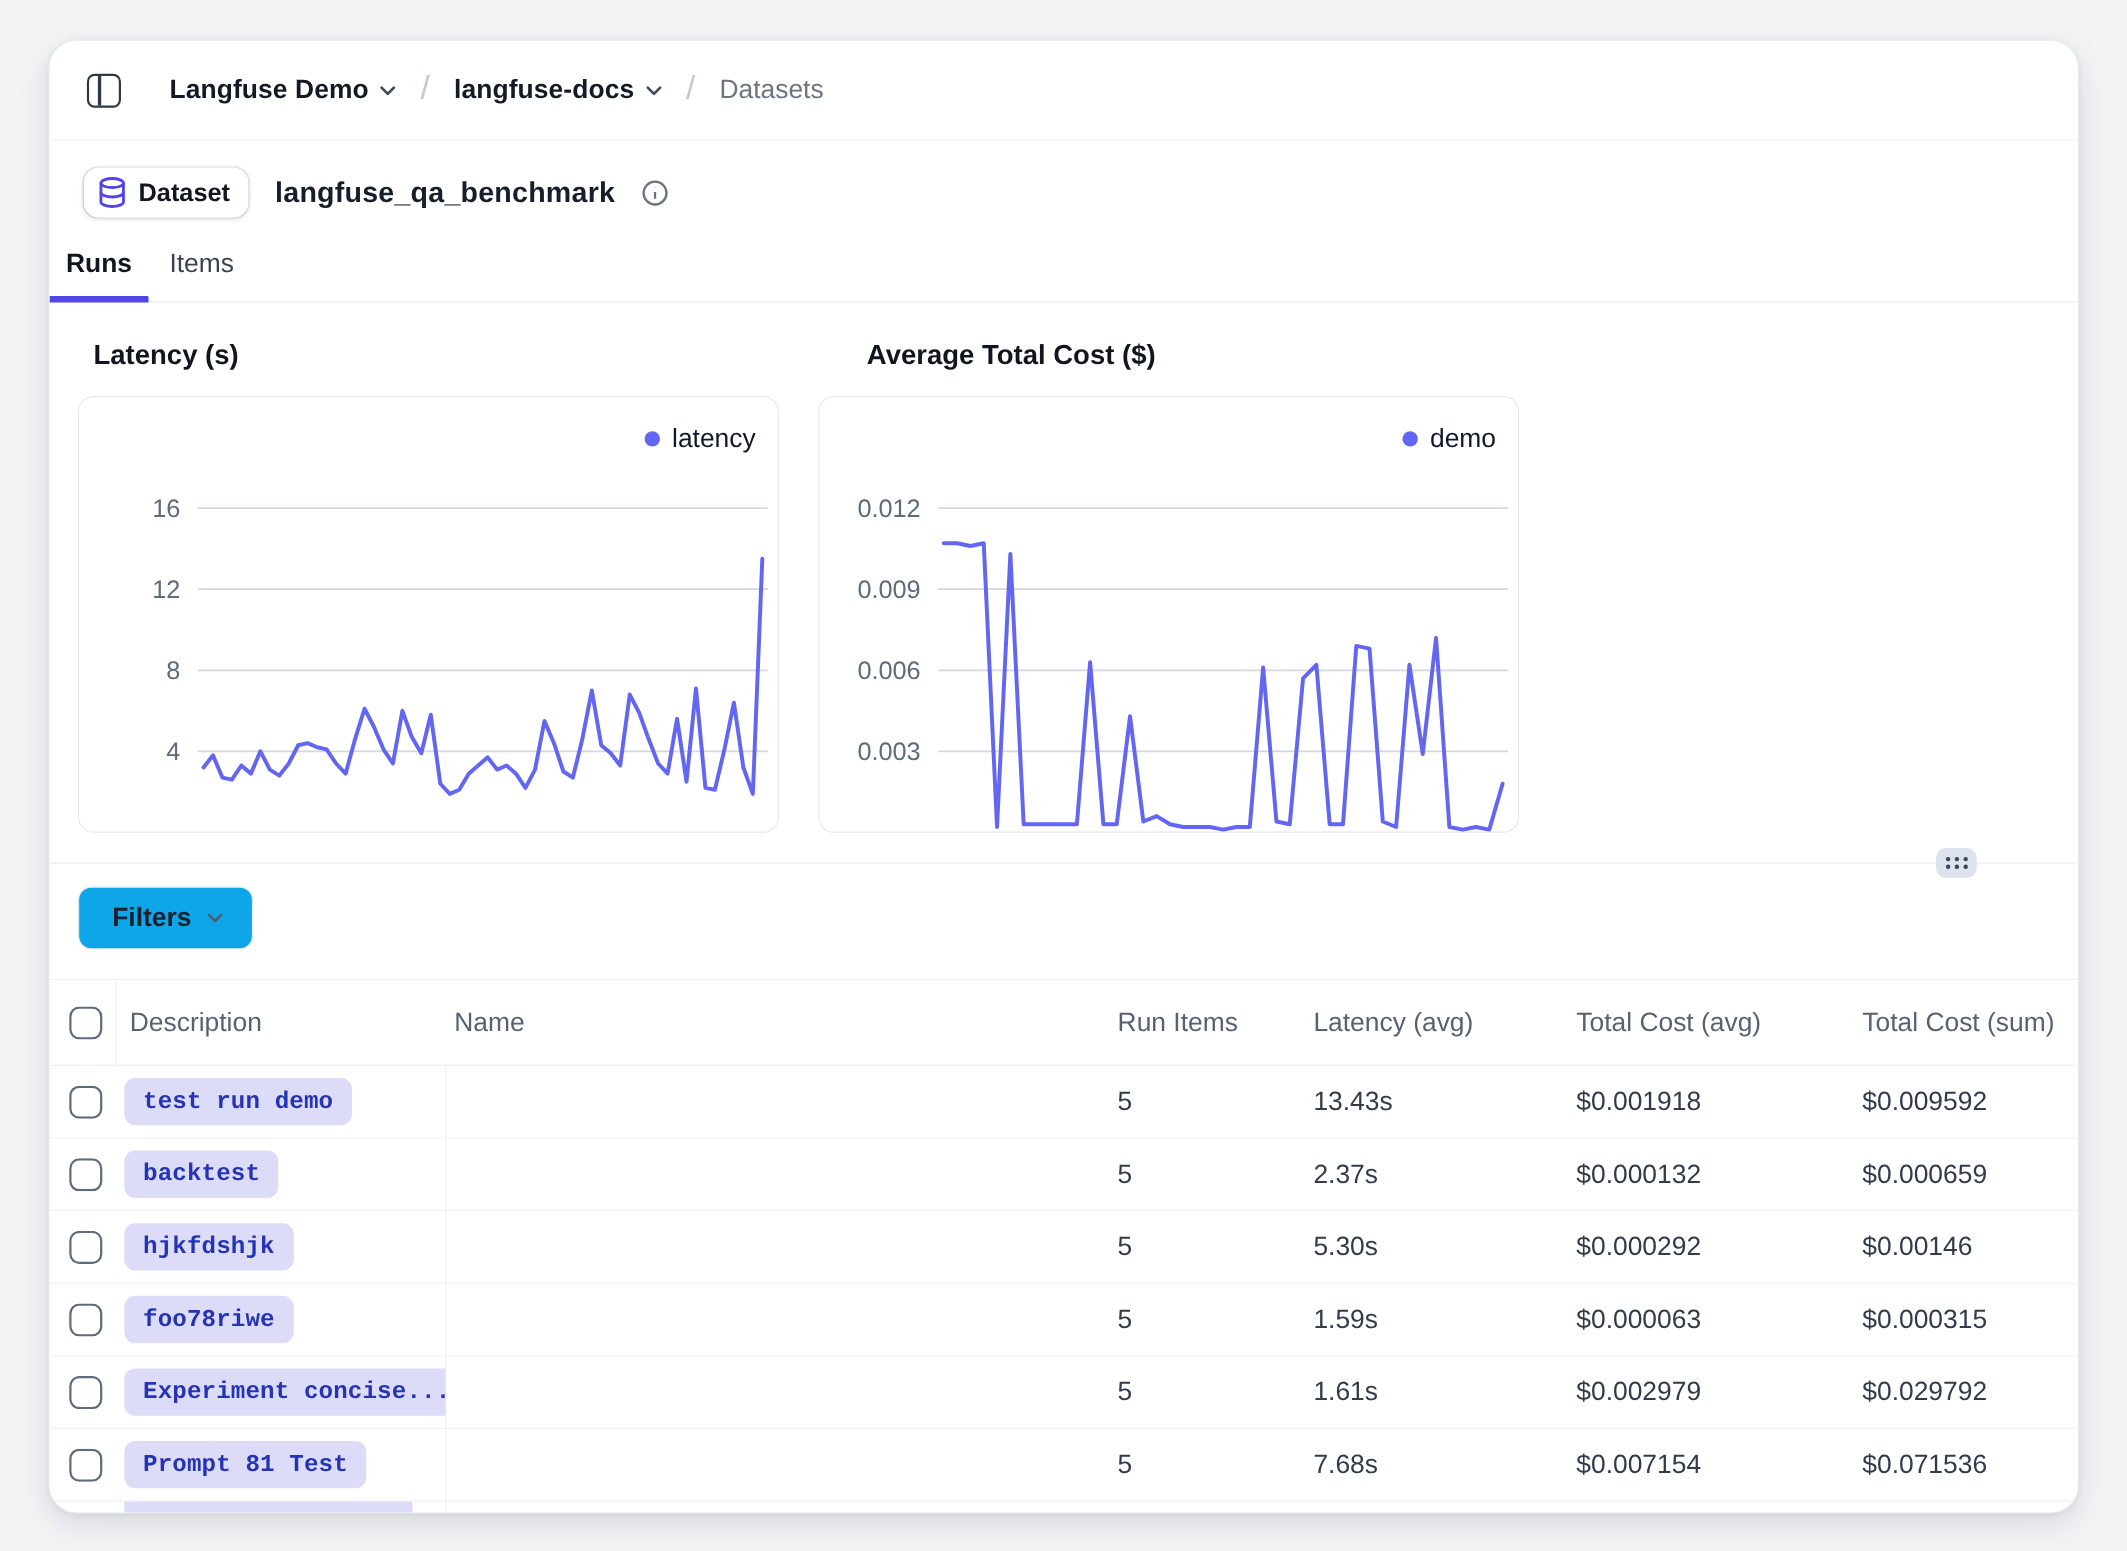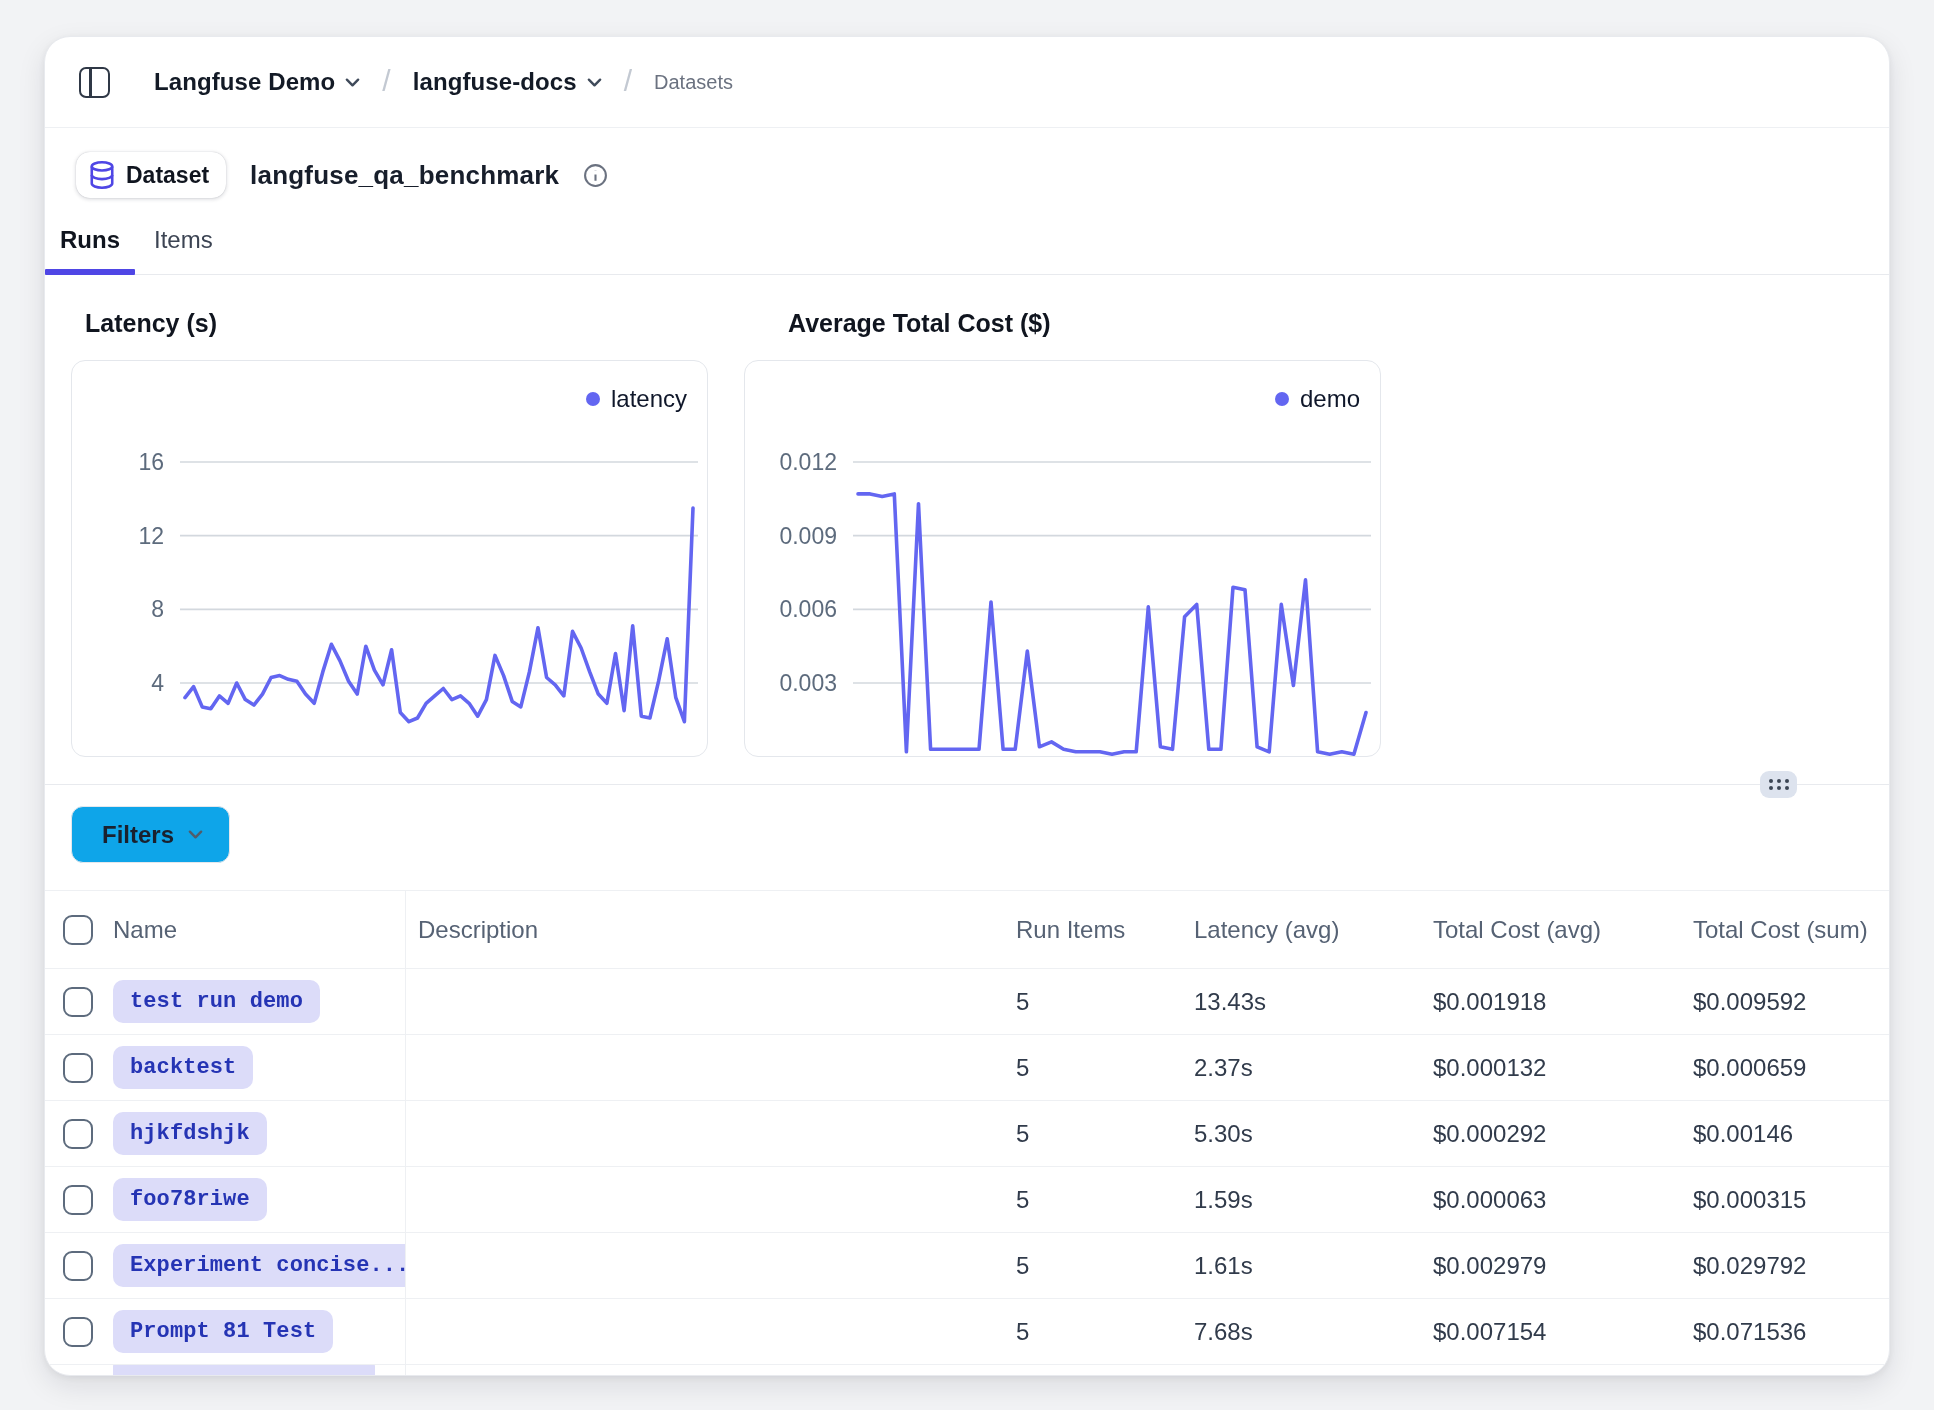--- a/index.html
+++ b/index.html
@@ -20,21 +20,21 @@
 
   
   .topbar {
     height:91px; display:flex; align-items:center; gap:18px;
     padding:0 40px 0 34px; border-bottom:1px solid #eef0f3;
   }
   .panel-icon { width:31px; height:31px; border:2.6px solid #2f3846; border-radius:7px; position:relative; flex:0 0 auto; cursor:pointer; }
   .panel-icon::before { content:""; position:absolute; left:8px; top:0; bottom:0; width:2.6px; background:#2f3846; }
   .crumb { display:flex; align-items:center; gap:10px; cursor:pointer; }
   .crumb-label { font-size:24px; font-weight:600; color:#131a26; letter-spacing:.1px; }
-  .crumb-muted { font-size:20px; color:#6b7280; font-weight:400; }
+  .crumb-muted { font-size:24px; color:#6b7280; font-weight:400; }
   .chev { width:15px; height:15px; stroke:#3f4a5a; stroke-width:2.6; fill:none; stroke-linecap:round; stroke-linejoin:round; }
   .slash { color:#c3c9d2; font-size:30px; font-weight:300; transform:translateY(-1px); padding:0 4px; }
 
   
   .title-row { display:flex; align-items:center; gap:24px; margin:21px 40px 0 31px; height:52px; }
   .dataset-badge {
     display:inline-flex; align-items:center; gap:11px; background:#fff;
     border-radius:14px; padding:9px 17px 9px 13px;
     box-shadow:0 1px 4px rgba(15,23,42,.18), 0 0 1px rgba(15,23,42,.25);
   }
@@ -209,22 +209,22 @@
             <path d="M2 5 L8 11 L14 5"></path>
           </svg>
       </button>
     </div>
 
     <div class="table">
       <div class="trow head">
         <div class="cell cb">
             <div class="checkbox"></div>
           </div>
+        <div class="cell desc hlabel">Description</div>
         <div class="cell name hlabel">Name</div>
-        <div class="cell desc hlabel">Description</div>
         <div class="cell num hlabel">Run Items</div>
         <div class="cell num hlabel">Latency (avg)</div>
         <div class="cell num hlabel">Total Cost (avg)</div>
         <div class="cell num hlabel">Total Cost (sum)</div>
       </div>
       <div id="table-body">
           <div class="trow body">
             <div class="cell cb">
               <div class="checkbox"></div>
             </div>

